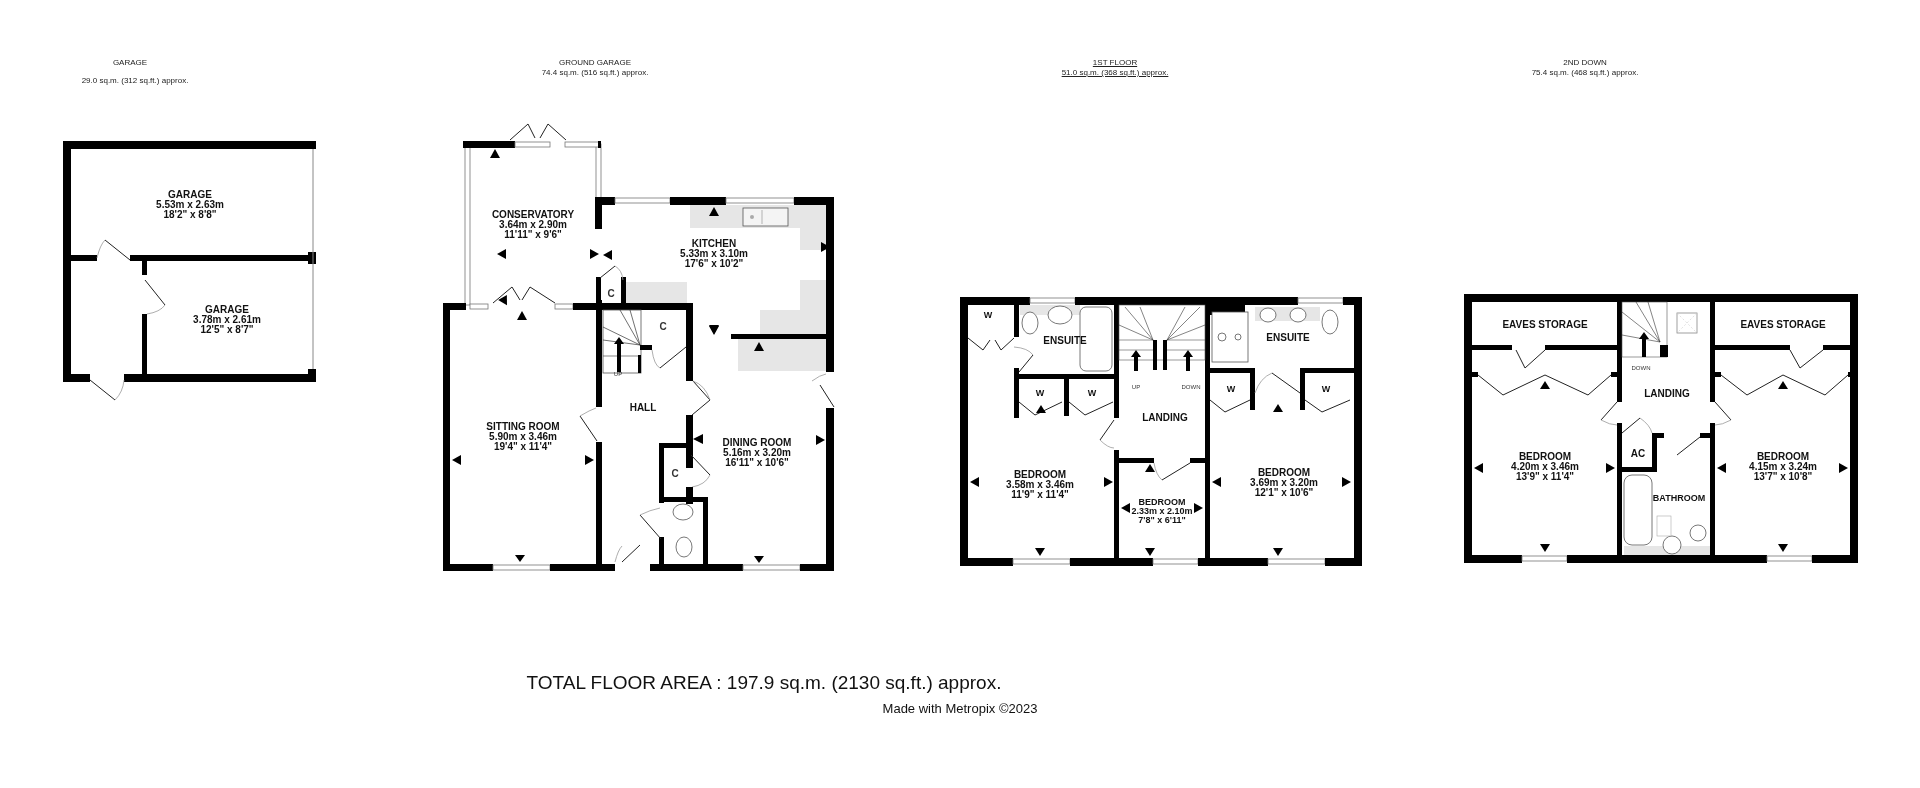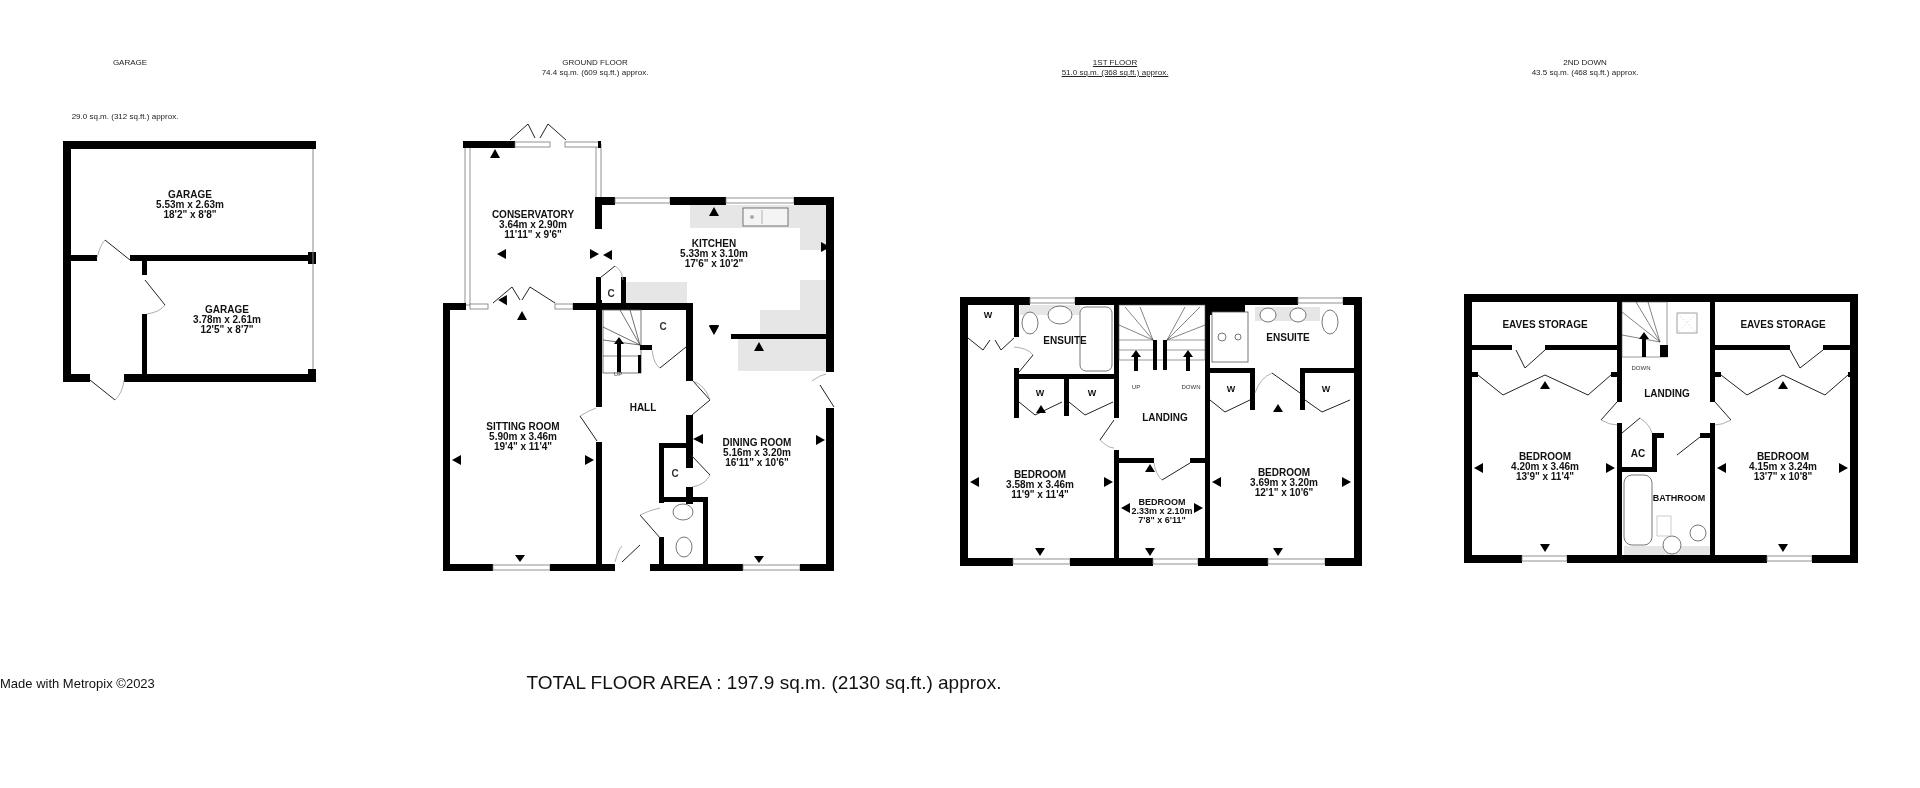--- a/index.html
+++ b/index.html
@@ -10,45 +10,45 @@
   .room-label { font-family:"Liberation Sans", sans-serif; font-weight:bold; fill:#111; text-anchor:middle; }
   .room-dim { font-family:"Liberation Sans", sans-serif; font-weight:bold; fill:#111; text-anchor:middle; }
   .small { font-family:"Liberation Sans", sans-serif; fill:#333; text-anchor:middle; }
   .wall { fill:#000; }
   .win { fill:#fff; stroke:#777; stroke-width:0.8; }
   .door { fill:none; stroke:#222; stroke-width:1; }
   .arc { fill:none; stroke:#999; stroke-width:0.8; }
   .fit { fill:#e6e6e6; }
   .tri { fill:#000; }
   #total { position:absolute; left:0; width:1528px; top:672px; text-align:center; font-size:19px; color:#111; }
-  #made { position:absolute; left:0; width:1920px; top:676px; font-size:13px; color:#111; }
+  #made { position:absolute; left:0; width:1920px; top:701px; text-align:center; font-size:13px; color:#111; }
 </style>
 </head>
 <body>
 
 <div class="floor-head" style="left:80px; top:58px; width:100px;">
   <span class="t">GARAGE</span>
 </div>
-<div class="floor-head" style="left:40px; top:76px; width:170px;margin-top:36px;">
+<div class="floor-head" style="left:50px; top:76px; width:170px;">
   <span class="t">29.0 sq.m. (312 sq.ft.) approx.</span>
 </div>
 
 <div class="floor-head" style="left:510px; top:58px; width:170px;">
-  <span class="t">GROUND FLOOR</span>
-  <span class="t">74.4 sq.m. (609 sq.ft.) approx.</span>
+  <span class="t">GROUND GARAGE</span>
+  <span class="t">74.4 sq.m. (516 sq.ft.) approx.</span>
 </div>
 
 <div class="floor-head" style="left:1030px; top:58px; width:170px;text-decoration:underline;">
   <span class="t">1ST FLOOR</span>
   <span class="t">51.0 sq.m. (368 sq.ft.) approx.</span>
 </div>
 
 <div class="floor-head" style="left:1500px; top:58px; width:170px;">
   <span class="t">2ND DOWN</span>
-  <span class="t">43.5 sq.m. (468 sq.ft.) approx.</span>
+  <span class="t">75.4 sq.m. (468 sq.ft.) approx.</span>
 </div>
 
 <svg class="plan" width="1920" height="788" viewBox="0 0 1920 788" xmlns="http://www.w3.org/2000/svg">
 
   <g>
 
     <rect class="wall" x="63" y="141" width="253" height="8"></rect>
     <rect class="wall" x="63" y="141" width="8" height="241"></rect>
     <rect class="wall" x="63" y="374" width="27" height="8"></rect>
     <rect class="wall" x="124" y="374" width="192" height="8"></rect>

